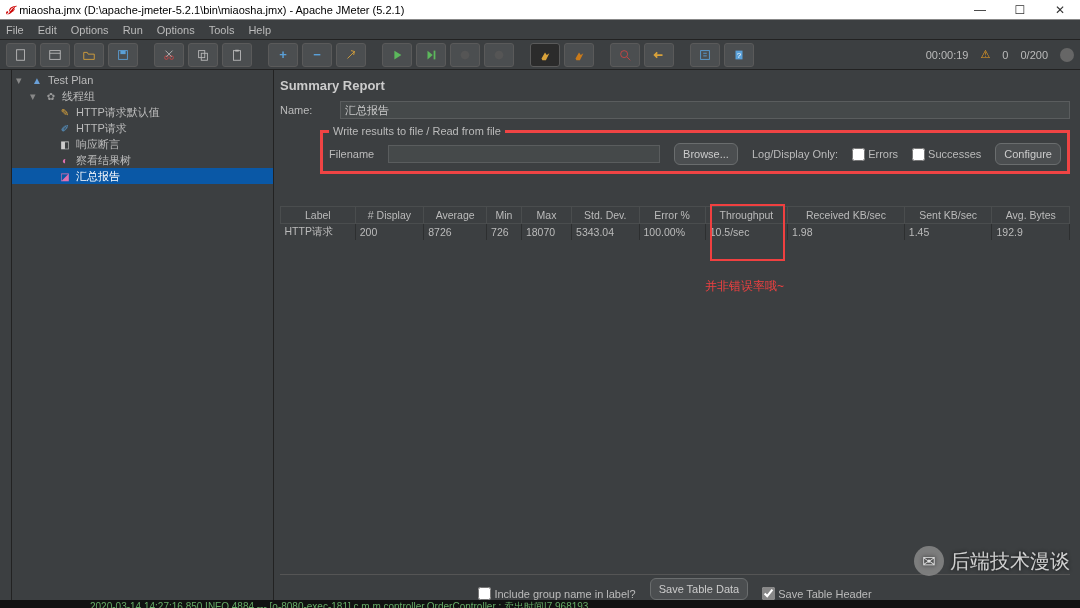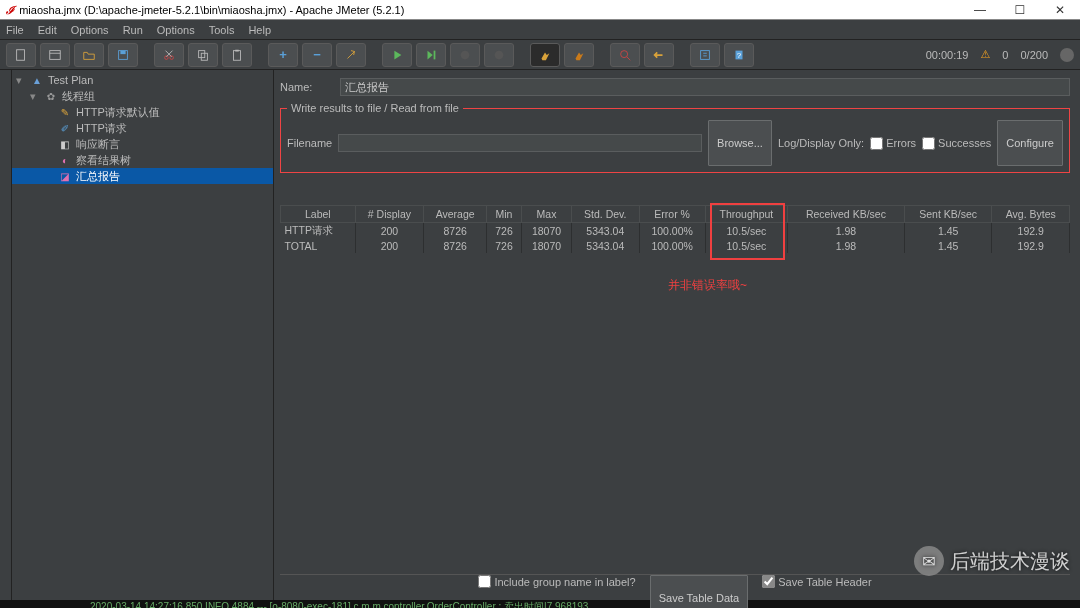--- a/index.html
+++ b/index.html
@@ -30,37 +30,37 @@
 .arrow{color:#888; width:10px; display:inline-block;}
 .indent1{padding-left:18px;}
 .indent2{padding-left:32px;}
 
 .main { flex:1; background:#3c3f41; display:flex; flex-direction:column; padding:8px 10px 0 6px; position:relative;}
 .panel-title{font-size:13px; font-weight:bold; color:#ccc; margin-bottom:8px;}
 .form-row{display:flex; align-items:center; font-size:11px; margin-bottom:6px;}
 .form-row label{width:60px; color:#bbb;}
 .form-row input[type=text]{flex:1; background:#45494a; border:1px solid #5a5d5e; color:#ccc; height:18px; padding:0 4px; font-size:11px;}
 
-fieldset{border:1px solid #ef4444; font-size:11px; padding:6px 6px 6px 6px; margin-bottom:4px;}
+fieldset{border:3px solid #ef4444; font-size:11px; padding:6px 6px 6px 6px; margin-bottom:4px;margin-left:40px;}
 fieldset legend{color:#bbb; padding:0 4px;}
-.file-row{display:flex; align-items:center; gap:6px;}
+.file-row{display:flex; align-items:center; gap:14px;}
 .file-row input[type=text]{flex:1; background:#45494a; border:1px solid #5a5d5e; height:18px; color:#ccc; padding:0 4px; font-size:11px;}
-.btn{background:#4b4e50; border:1px solid #6a6d6e; color:#ccc; font-size:11px; padding:16px 8px; border-radius:1px;}
+.btn{background:#4b4e50; border:1px solid #6a6d6e; color:#ccc; font-size:11px; padding:4px 8px; border-radius:6px;}
 .chk{display:flex; align-items:center; gap:3px; color:#bbb;}
 .chk input{accent-color:#888;}
 
 .table{width:100%; font-size:10.5px; color:#bbb; border-collapse:collapse;}
 .table th{background:#3c3f41; border:1px solid #4a4d4e; font-weight:normal; padding:2px 4px; text-align:center; color:#bbb;}
-.table td{border-right:1px solid #2d2f30; padding:1px 4px; text-align:center;}
+.table td{border-right:1px solid #2d2f30; padding:1px 4px; text-align:left;}
 .table td:first-child{text-align:left;}
 .table tr.datarow{background:#3c3f41;}
 .error-box{position:absolute; border:2px solid #f04040; pointer-events:none;}
 .annotation{position:absolute; color:#f04040; font-size:12px;}
 
-.bottom-bar{height:26px; background:#3c3f41; border-top:1px solid #555; display:flex; align-items:flex-start; justify-content:center; gap:14px; font-size:11px;}
+.bottom-bar{height:26px; background:#3c3f41; border-top:1px solid #555; display:flex; align-items:flex-end; justify-content:center; gap:14px; font-size:11px;}
 .bottom-bar .chk,.bottom-bar .btn{font-size:11px;}
 
 .watermark{position:absolute; right:10px; bottom:24px; color:#eaeaea; font-size:20px; opacity:.85; display:flex; align-items:center; gap:6px; text-shadow:0 0 4px #000;}
 .watermark .wmicon{width:30px;height:30px;border-radius:50%;background:#888;display:flex;align-items:center;justify-content:center;color:#fff;font-size:16px;}
 
 .console{height:12px; background:#111; color:#6a6; font-family:Consolas,monospace; font-size:10px; padding-left:90px; white-space:nowrap; overflow:hidden;}
 
 .tbl-wrap{position:relative; flex:1;margin-top:28px;}
 </style>
 </head>
@@ -240,20 +240,21 @@
         <span>察看结果树</span>
       </div>
     <div class="tree-row indent2 sel">
         <span class="arrow"></span>
         <span class="tree-icon" style="color:#e070b0;">◪</span>
         <span>汇总报告</span>
       </div>
   </div>
 
   <div class="main">
+    <div class="panel-title">Summary Report</div>
 
     <div class="form-row">
       <label>Name:</label>
       <input type="text" value="汇总报告" style="">
     </div>
 
     <fieldset>
       <legend>Write results to file / Read from file</legend>
       <div class="file-row">
         <span>Filename</span>
@@ -296,37 +297,24 @@
               <td>8726</td>
               <td>726</td>
               <td>18070</td>
               <td>5343.04</td>
               <td>100.00%</td>
               <td>10.5/sec</td>
               <td>1.98</td>
               <td>1.45</td>
               <td>192.9</td>
             </tr>
-            <tr class="datarow">
-              <td>TOTAL</td>
-              <td>200</td>
-              <td>8726</td>
-              <td>726</td>
-              <td>18070</td>
-              <td>5343.04</td>
-              <td>100.00%</td>
-              <td>10.5/sec</td>
-              <td>1.98</td>
-              <td>1.45</td>
-              <td>192.9</td>
-            </tr>
           </tbody>
     </table>
     <div class="error-box" style="left:430px; top:-2px; width:75px; height:57px;"></div>
-    <div class="annotation" style="left:388px; top:72px;">并非错误率哦~</div>
+    <div class="annotation" style="left:425px; top:72px;">并非错误率哦~</div>
     </div>
 
     <div class="bottom-bar">
       <label class="chk">
           <input type="checkbox" style="">
           <span>Include group name in label?</span>
         </label>
       <button class="btn">Save Table Data</button>
       <label class="chk">
           <input type="checkbox" checked="" style="">

